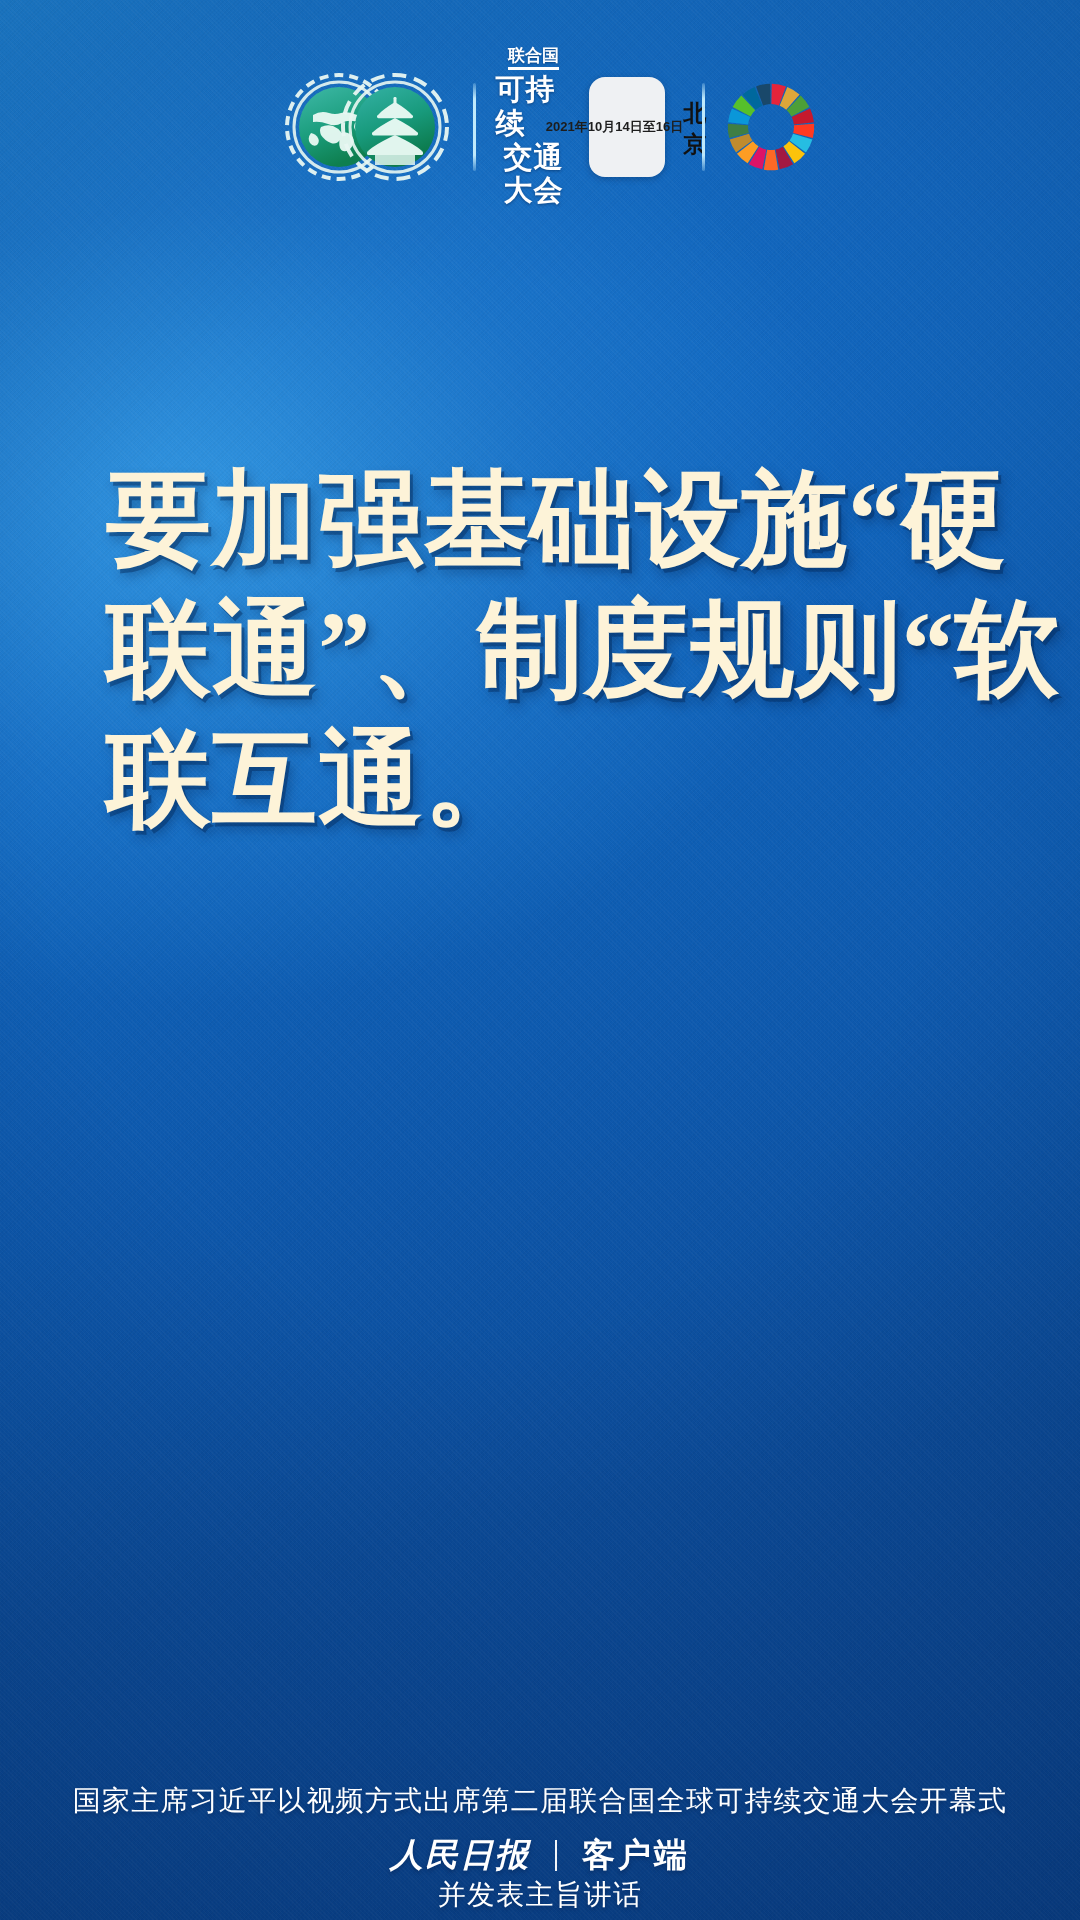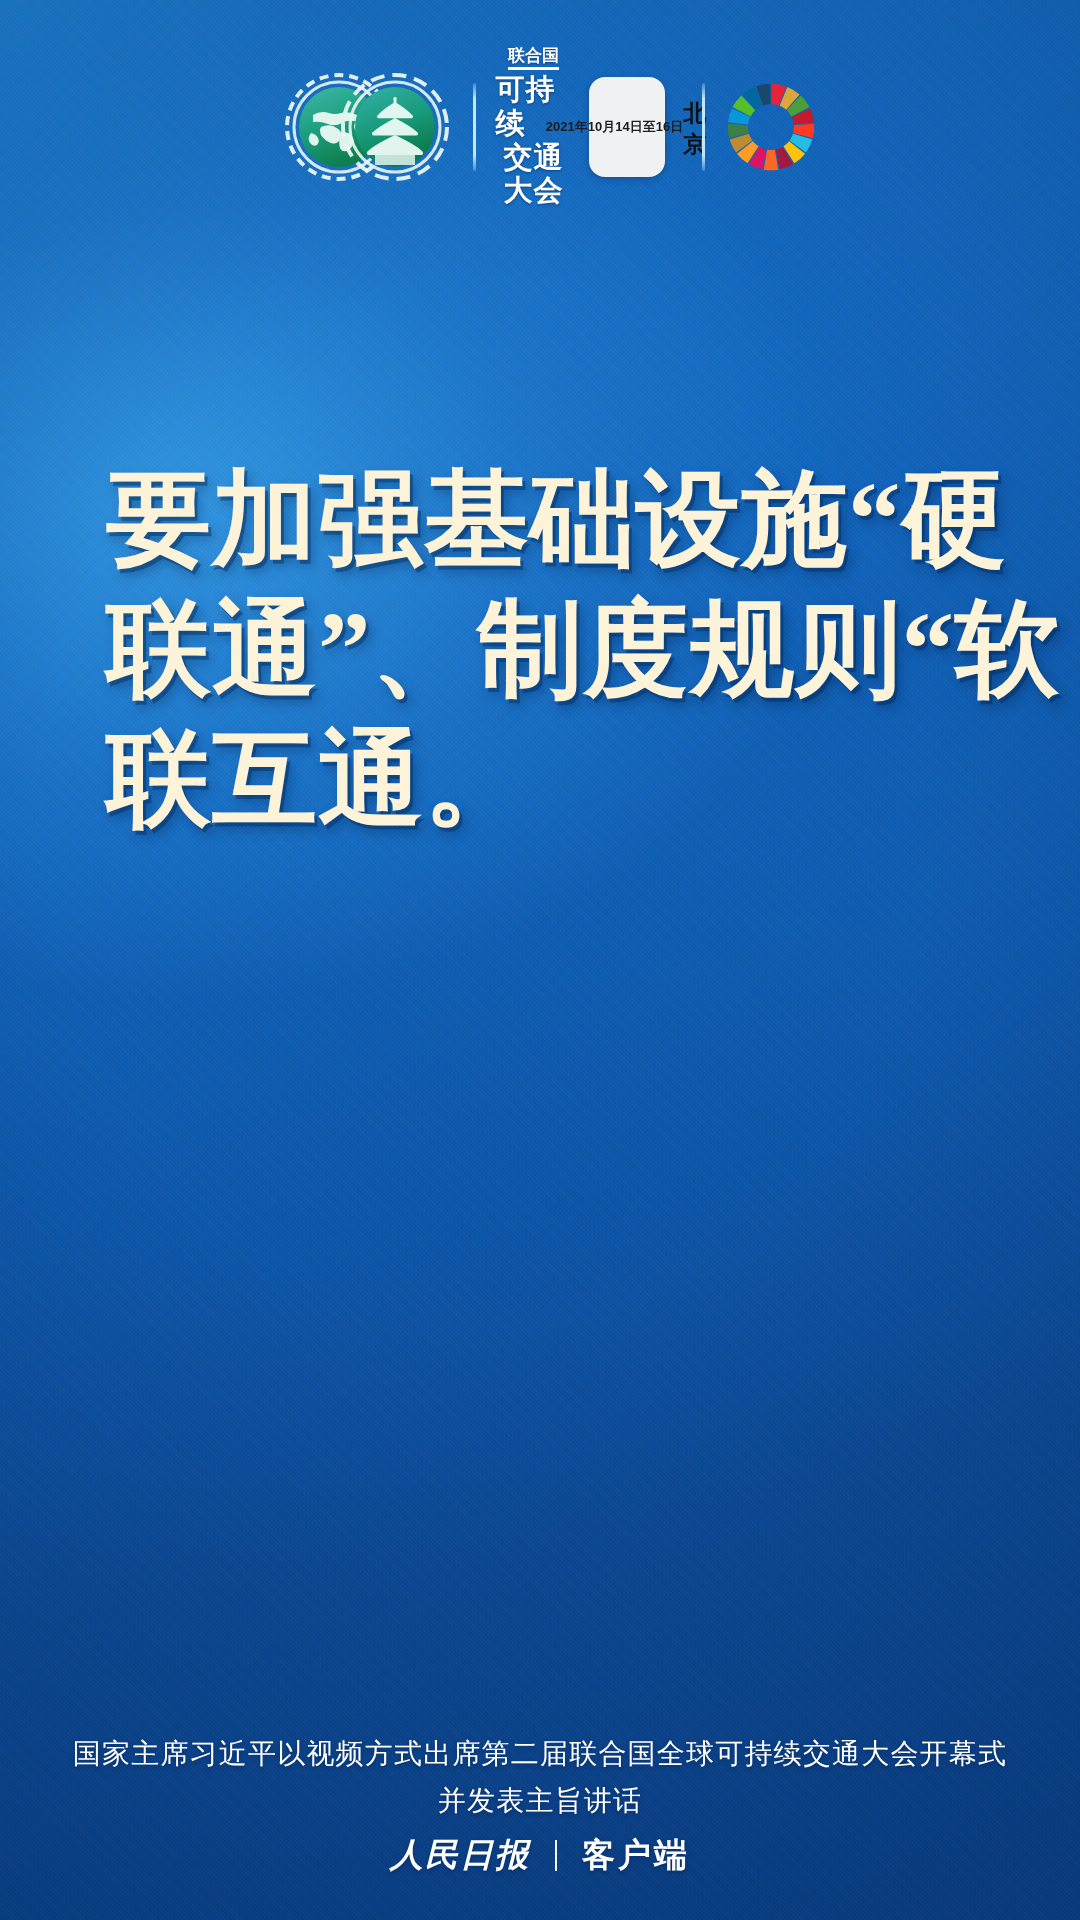--- a/index.html
+++ b/index.html
@@ -125,20 +125,21 @@
     top: 1730px;
     text-align: center;
   }
   .cap-line {
     font-family: "Liberation Serif", serif;
     color: #ffffff;
     font-size: 28px;
     line-height: 47px;
     letter-spacing: 1.2px;
     text-shadow: 0 2px 4px rgba(0,25,65,0.45);
+    margin-top: 47px;
   }
 
   
   #brand {
     position: absolute;
     left: 0; right: 0;
     bottom: 42px;
     display: flex;
     align-items: center;
     justify-content: center;

